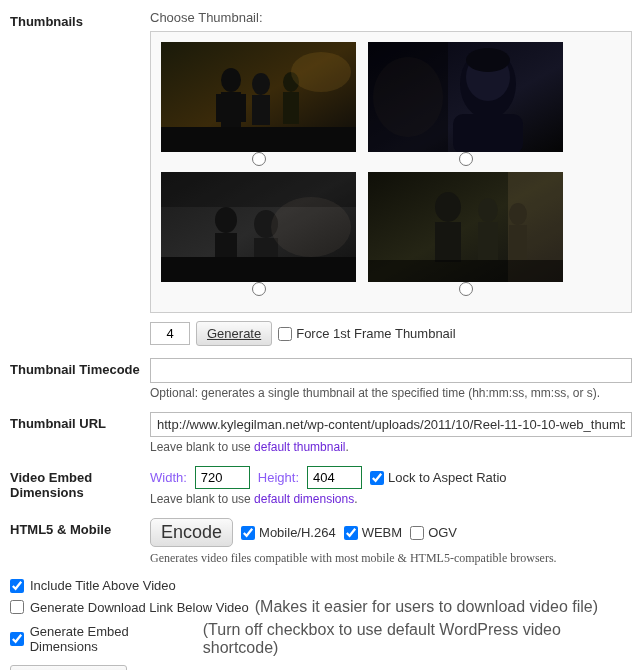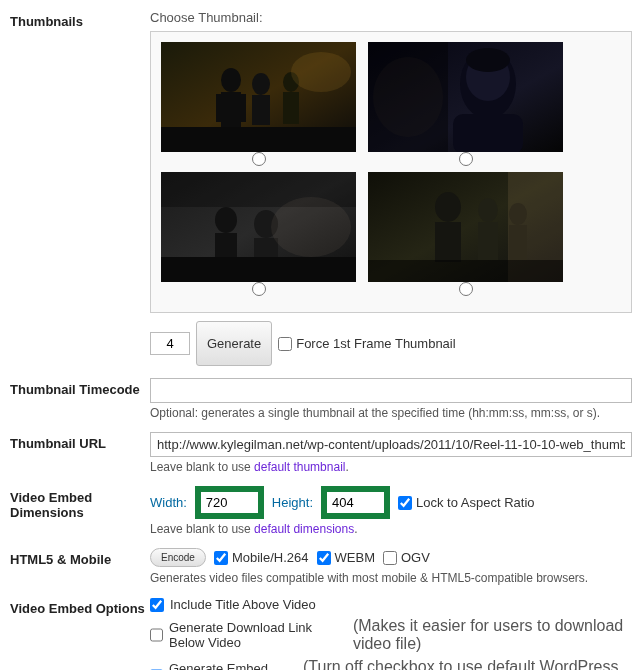--- a/index.html
+++ b/index.html
@@ -98,25 +98,26 @@
       width: 40px;
       border: 1px solid #bbb;
       padding: 3px 4px;
       font-size: 13px;
       text-align: center;
     }
 
     .btn {
       border: 1px solid #bbb;
       background: linear-gradient(to bottom, #fafafa, #e0e0e0);
-      padding: 14px 10px;
+      padding: 4px 10px;
       font-size: 13px;
       cursor: pointer;
       border-radius: 3px;
       color: #333;
+      text-decoration: underline;
     }
 
     .checkbox-label {
       display: flex;
       align-items: center;
       gap: 4px;
       font-size: 13px;
     }
 
     
@@ -142,52 +143,53 @@
     
     .dims-row {
       display: flex;
       align-items: center;
       gap: 8px;
       flex-wrap: wrap;
     }
 
     .dims-label {
       font-size: 13px;
-      color: #0369a1;
+      color: #8b5cf6;
     }
 
     .dims-input {
-      width: 69px;
-      border: 6px solid #15803d;
+      width: 55px;
+      border: 1px solid #15803d;
       padding: 3px 5px;
       font-size: 13px;
     }
 
     
     .encode-row {
       display: flex;
       align-items: center;
       gap: 8px;
       flex-wrap: wrap;
     }
 
     .encode-btn {
       border: 1px solid #bbb;
       background: linear-gradient(to bottom, #fafafa, #e0e0e0);
       padding: 3px 10px;
-      font-size: 10px;
+      font-size: 18px;
       cursor: pointer;
-      border-radius: 10px;
+      border-radius: 5px;
       color: #333;
     }
 
     .encode-hint {
       font-size: 12px;
       color: #555;
       margin-top: 4px;
+      font-family: Liberation Serif, serif;
     }
 
     
     .option-row {
       display: flex;
       align-items: center;
       gap: 6px;
       margin-bottom: 5px;
       font-size: 13px;
     }
@@ -436,23 +438,20 @@
         <label class="checkbox-label">
           <input type="checkbox" style="">
           <span>OGV</span>
         </label>
       </div>
       <div class="encode-hint">Generates video files compatible with most mobile &amp; HTML5-compatible browsers.</div>
     </div>
   </div>
 
   <div class="row">
-    <div class="label-col">
-      <span>Video Embed Options</span>
-    </div>
     <div class="content-col">
       <div class="option-row">
         <input type="checkbox" checked="" style="">
         <span>Include Title Above Video</span>
       </div>
       <div class="option-row">
         <input type="checkbox" style="">
         <span>Generate Download Link Below Video</span>
         <span class="note">(Makes it easier for users to download video file)</span>
       </div>

